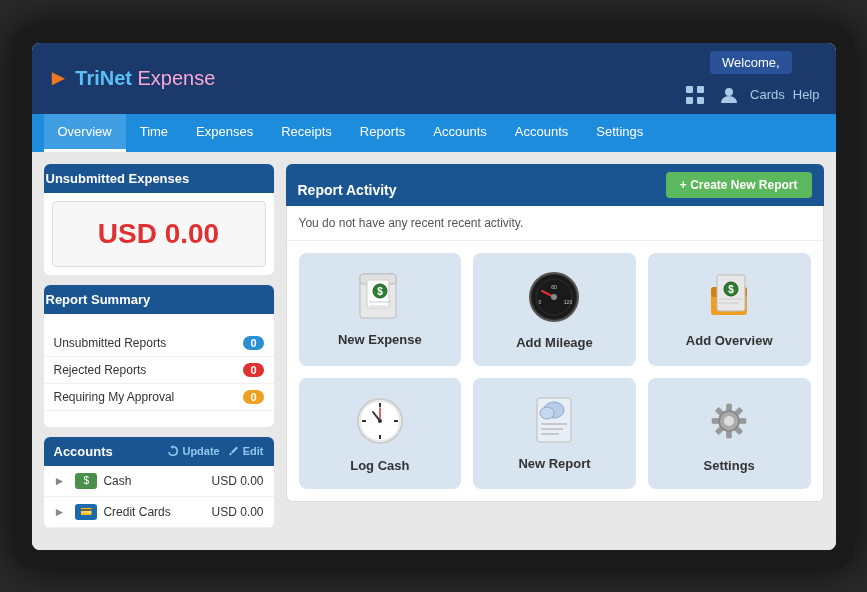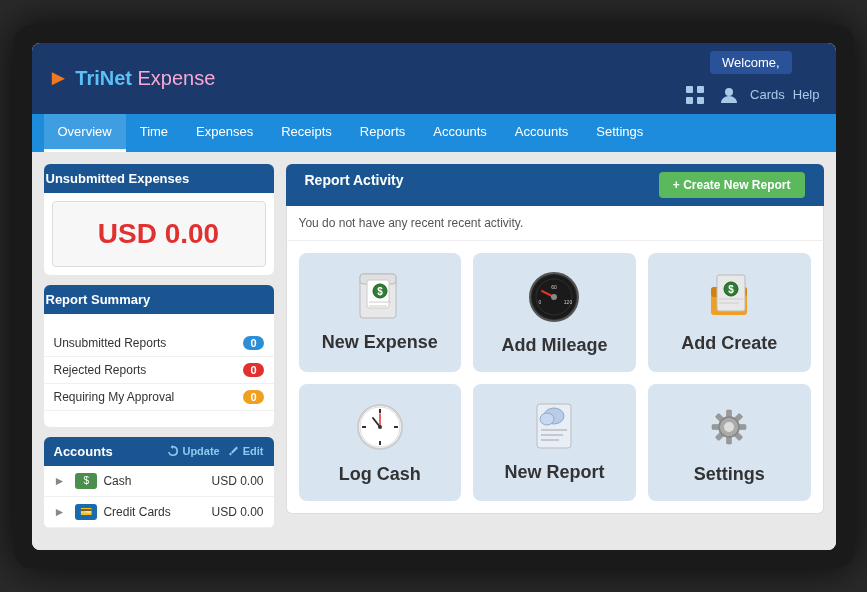--- a/index.html
+++ b/index.html
@@ -209,24 +209,24 @@
     .icon-cash { background: #4a8f4a; color: white; }
     .icon-card { background: #1a6ab0; color: white; }
     .expand-arrow { color: #888; margin-right: 4px; }
     
     .right-panel {
       flex: 1;
     }
     .report-activity-header {
       background: #1b5591;
       color: white;
-      padding: 8px 19px;
+      padding: 8px 12px;
       border-radius: 6px 6px 0 0;
       display: flex;
-      align-items: flex-start;
+      align-items: flex-end;
       justify-content: space-between;
     }
     .report-activity-title {
       font-size: 14px;
       font-weight: bold;
     }
     .create-new-btn {
       background: #5cb85c;
       color: white;
       border: none;
@@ -261,21 +261,21 @@
       padding: 16px 10px;
       display: flex;
       flex-direction: column;
       align-items: center;
       justify-content: center;
       cursor: pointer;
       gap: 10px;
       min-height: 110px;
     }
     .grid-item-label {
-      font-size: 18px;
+      font-size: 13px;
       font-weight: bold;
       color: #333;
     }
     
     svg { display: block; }
   </style>
 </head>
 <body>
 
 <div class="device-frame">
@@ -432,21 +432,21 @@
 
               <rect x="10" y="16" width="36" height="28" rx="3" fill="#f0a020"></rect>
               <rect x="10" y="16" width="36" height="10" rx="3" fill="#d48010"></rect>
 
               <rect x="16" y="4" width="28" height="36" rx="2" fill="#e8e8e8" stroke="#bbb" stroke-width="1"></rect>
               <circle cx="30" cy="18" r="7" fill="#2e7d32" stroke="#1b5e20" stroke-width="1"></circle>
               <text x="30" y="22" text-anchor="middle" fill="white" font-size="10" font-weight="bold">$</text>
               <line x1="18" y1="28" x2="42" y2="28" stroke="#ccc" stroke-width="1"></line>
               <line x1="18" y1="32" x2="38" y2="32" stroke="#ccc" stroke-width="1"></line>
             </svg>
-            <span class="grid-item-label">Add Create</span>
+            <span class="grid-item-label">Add Overview</span>
           </div>
 
           <div class="grid-item">
             <svg width="54" height="54" viewBox="0 0 54 54">
               <circle cx="27" cy="27" r="22" fill="white" stroke="#ccc" stroke-width="2"></circle>
               <circle cx="27" cy="27" r="20" fill="white" stroke="#ddd" stroke-width="1"></circle>
 
               <line x1="27" y1="9" x2="27" y2="13" stroke="#333" stroke-width="2"></line>
               <line x1="27" y1="41" x2="27" y2="45" stroke="#333" stroke-width="2"></line>
               <line x1="9" y1="27" x2="13" y2="27" stroke="#333" stroke-width="2"></line>

